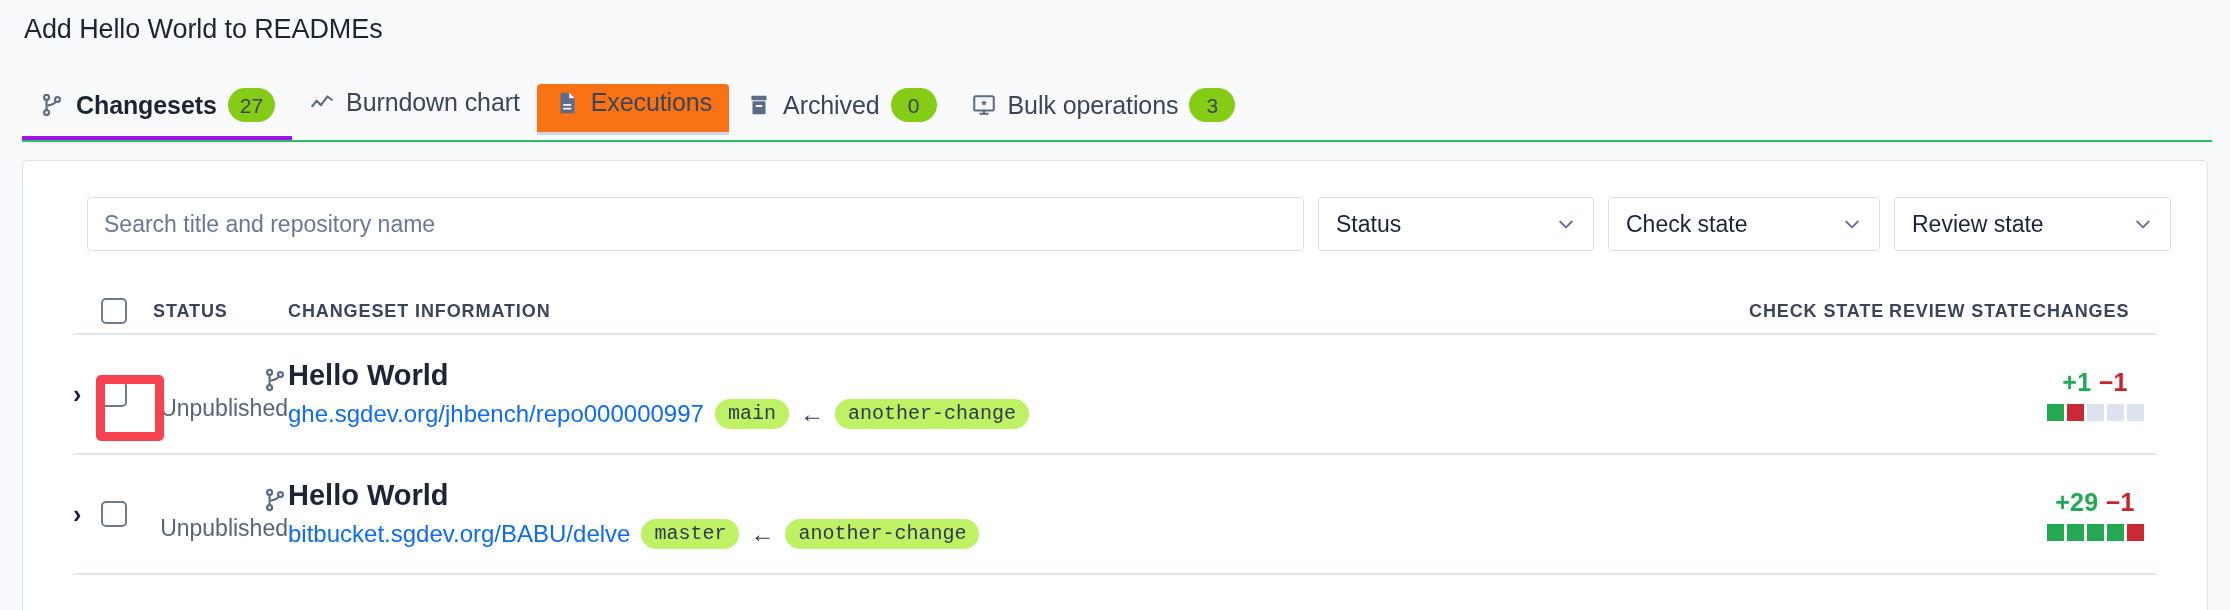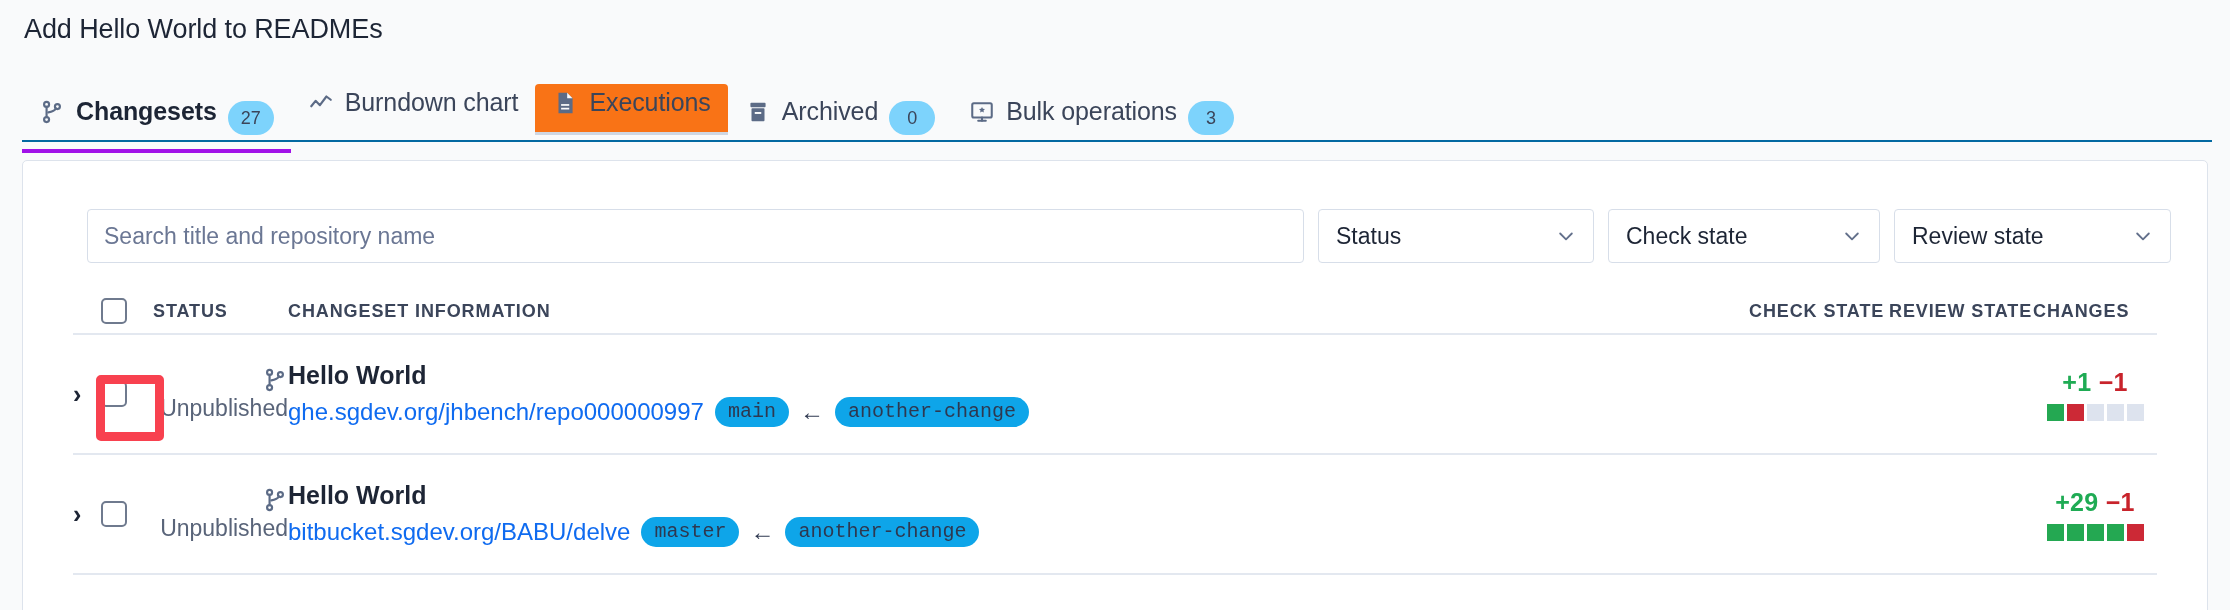--- a/index.html
+++ b/index.html
@@ -27,21 +27,21 @@
   }
 
   
   .tabs {
     position: absolute;
     left: 22px; top: 84px;
     width: 2190px;
     height: 58px;
     display: flex;
     align-items: flex-start;
-    border-bottom: 2px solid #0369a1;
+    border-bottom: 2px solid #22c55e;
   }
   .tab {
     display: flex;
     align-items: center;
     gap: 11px;
     padding: 4px 17px 16px 17px;
     cursor: pointer;
     position: relative;
     white-space: nowrap;
   }
@@ -80,45 +80,44 @@
     justify-content: center;
     color: #5c6b86;
     flex: 0 0 auto;
   }
   .tab-icon svg { display:block; }
   .badge {
     min-width: 46px;
     height: 34px;
     padding: 0 12px;
     border-radius: 17px;
-    background: #7dd3fc;
+    background: #84cc16;
     color: #3b455a;
-    font-size: 18px;
+    font-size: 21px;
     display: inline-flex;
     align-items: center;
     justify-content: center;
     line-height: 1;
-    margin-top: 13px;
   }
 
   
   .card {
     position: absolute;
     left: 22px; top: 160px;
     width: 2186px;
     height: 460px;
     background: #ffffff;
     border: 1px solid #dde3ec;
     border-radius: 5px;
   }
 
   
   .filters {
     position: absolute;
-    left: 50px; top: 48px;
+    left: 50px; top: 36px;
     display: flex;
     align-items: center;
     gap: 14px;
     padding-left: 14px;
   }
   .search-input {
     width: 1217px;
     height: 54px;
     border: 1px solid #d7dee9;
     border-radius: 4px;
@@ -200,33 +199,33 @@
     display: flex;
     flex-direction: column;
     align-items: flex-end;
     justify-content: center;
     width: 135px;
     color: #5c6b86;
     gap: 2px;
   }
   .status-cell .s-label { font-size: 23px; color: #596479; }
   .info-cell { display: flex; flex-direction: column; gap: 7px; }
-  .cs-title { font-size: 25px; font-weight: bold; color: #1d2535; }
+  .cs-title { font-size: 29px; font-weight: bold; color: #1d2535; }
   .cs-line { display: flex; align-items: center; gap: 11px; }
   .cs-repo {
     font-size: 24px;
     color: #0f6bf0;
     text-decoration: none;
     cursor: pointer;
   }
   .branch {
     font-family: "Liberation Mono", monospace;
     font-size: 20px;
     color: #2e3850;
-    background: #0ea5e9;
+    background: #bef264;
     border-radius: 15px;
     padding: 5px 13px;
     line-height: 1;
   }
   .arrow-left { color: #2e3850; font-size: 24px; line-height: 1; }
 
   .changes-cell {
     display: flex;
     flex-direction: column;
     align-items: center;

